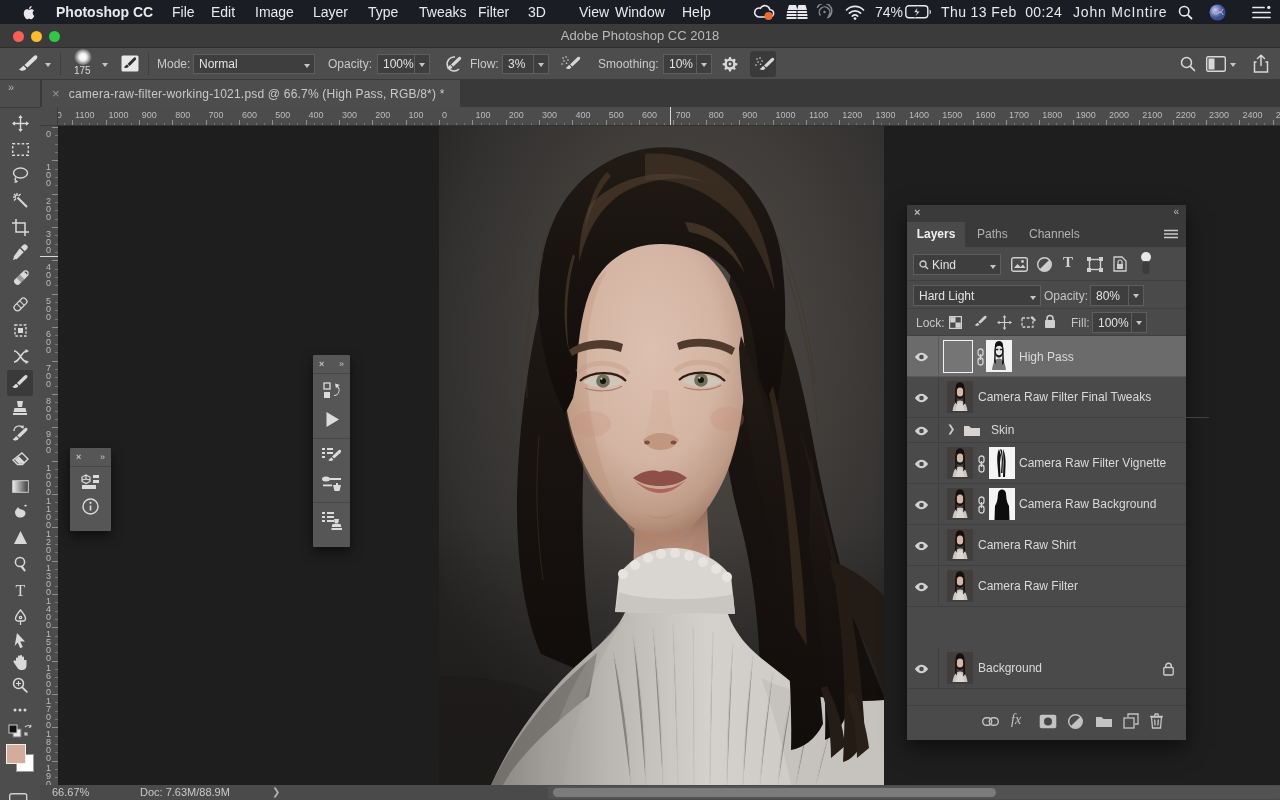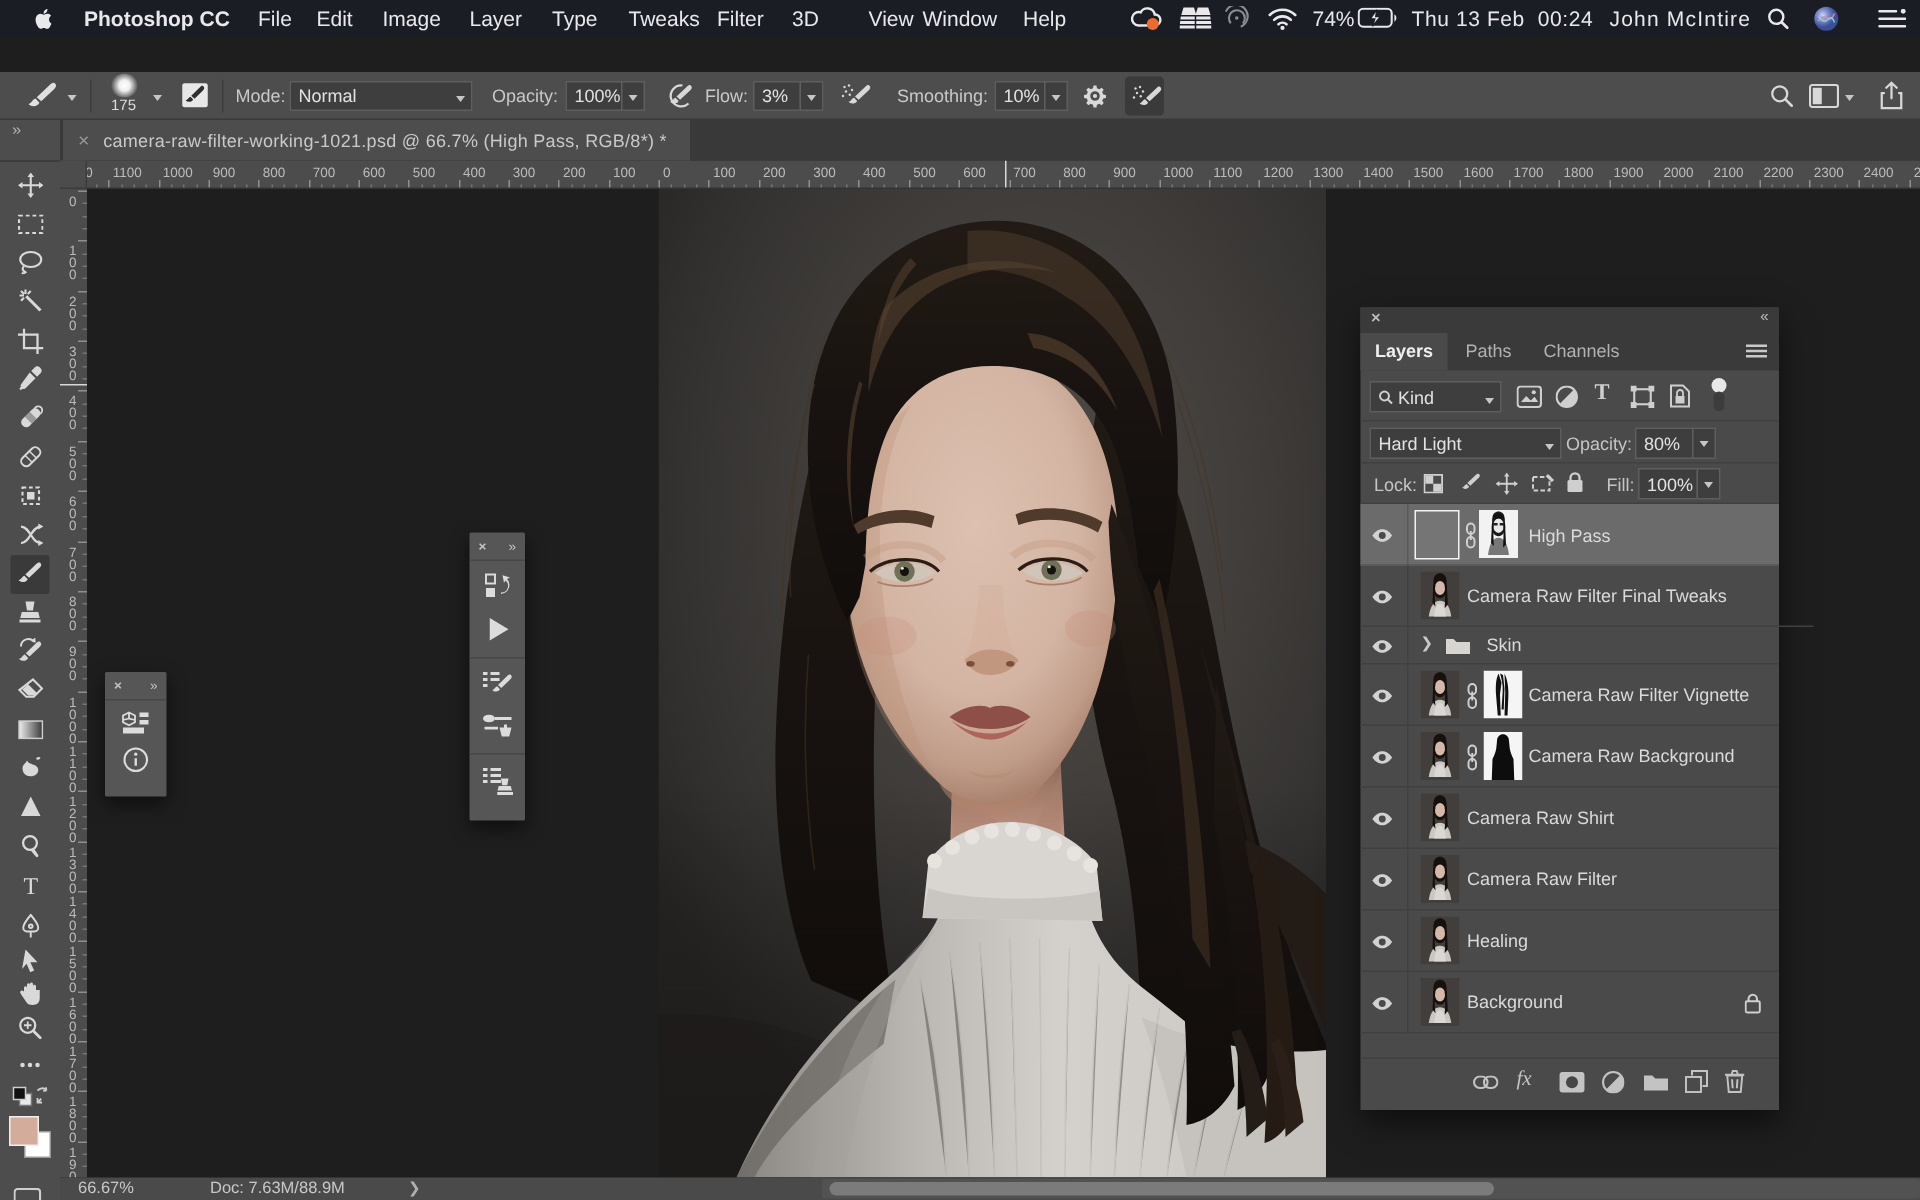--- a/index.html
+++ b/index.html
@@ -336,20 +336,26 @@
 <circle cx="8.5" cy="8.5" r="8" fill="url(#siri)"></circle>
 <path d="M3 10 q3-4 6-2 t5-3" stroke="#e97fae" stroke-width="1.1" fill="none"></path>
 <path d="M3.5 7 q3 5 6 2 t4.5 2" stroke="#7fd8c9" stroke-width="1" fill="none"></path>
       </svg>
 <svg style="position:absolute;left:1252px;top:6px" width="19" height="13" viewBox="0 0 19 13">
 <g stroke="#e9e9eb" stroke-width="1.7" stroke-linecap="round">
 <path d="M1 1.5 h11 M1 6.5 h17 M1 11.5 h17"></path>
         </g>
 <circle cx="16.8" cy="1.5" r="1.6" fill="#e9e9eb"></circle>
       </svg>
+</div>
+<div id="titlebar">
+<div class="tl" style="left:13px;background:#f95f56;"></div>
+<div class="tl" style="left:31px;background:#fbbc2e;"></div>
+<div class="tl" style="left:49px;background:#31c748;"></div>
+<div class="title">Adobe Photoshop CC 2018</div>
 </div>
 <div id="optbar">
 <svg style="position:absolute;left:16px;top:6px" width="24" height="20" viewBox="0 0 24 20">
 <path d="M20.5 1.5 c1.5 1.2 1 2.5-.5 4 l-8.5 8-3-2.6 8.6-8.2c1.3-1.3 2.4-2 3.4-1.2z" fill="#e0e0e0"></path>
 <path d="M7.7 11.7 c-2.2.6-2.3 2.9-4.7 3.6 2.1 2.3 6 1.8 7.3-.8z" fill="#e0e0e0"></path>
       </svg>
 <span class="chev" style="position:absolute;left:46px;top:12px;">▾</span>
 <div style="position:absolute;left:60px;top:5px;width:1px;height:22px;background:#3e3e3e;"></div>
 <div style="position:absolute;left:74px;top:1px;width:18px;height:16px;border-radius:50%;
 background:radial-gradient(circle, #ffffff 0%, #f0f0f0 30%, #4d4d4d 75%);"></div>
@@ -1166,38 +1172,20 @@
 <path d="M5.5 30 C6.5 23 9 19.5 13 19.5 C17 19.5 19.5 23 20.5 30 Z" fill="#cac7c2"></path>
 <path d="M8.8 5.5 C8.8 2.8 10.8 1.2 13 1.2 C15.2 1.2 17.2 2.8 17.2 5.5 L17.6 11 C17.6 15 15.6 17.8 13 17.8 C10.4 17.8 8.4 15 8.4 11 Z" fill="#16110d"></path>
 <ellipse cx="13" cy="11" rx="3.4" ry="4.6" fill="#d5b8a9"></ellipse>
 <path d="M8.6 7.5 C8.8 4.2 10.8 2.8 13 2.8 C15.2 2.8 17.2 4.2 17.4 7.5 C16.2 6 15 5.5 13 5.5 C11 5.5 9.8 6 8.6 7.5 Z" fill="#16110d"></path>
 <path d="M8.5 8.5 L8 21 L10 23.5 C9.4 18 9.4 12.5 9.9 9.5 Z" fill="#16110d"></path>
 <path d="M17.5 8.5 L18.2 22 L16.1 24.5 C16.6 18 16.6 12.5 16.1 9.5 Z" fill="#16110d"></path>
 <path d="M9 30 C9.6 24.5 10.8 21.5 13 21.5 C15.2 21.5 16.4 24.5 17 30 Z" fill="#dbd8d3"></path>
 </svg></div>
         <span style="position:absolute;left:71px;top:13px;">Camera Raw Filter</span>
       </div>
-<div style="position:absolute;left:0;top:402px;width:279px;height:41px;border-bottom:1px solid #404040;">
-        <div style="position:absolute;left:7px;top:15px;"><svg width="15" height="10" viewBox="0 0 17 11">
-<path d="M1 5.5 C3.5 2 6 0.8 8.5 0.8 C11 0.8 13.5 2 16 5.5 C13.5 9 11 10.2 8.5 10.2 C6 10.2 3.5 9 1 5.5z" fill="#d2d2d2"></path>
-<circle cx="8.5" cy="5.5" r="2.6" fill="#4a4a4a"></circle>
-          </svg></div>
-        <div style="position:absolute;left:31px;top:0;width:1px;height:41px;background:#404040;"></div>
-        <div style="position:absolute;left:40px;top:4px;width:26px;height:32px;"><svg width="26" height="32" viewBox="0 0 26 32">
-<rect width="26" height="32" fill="#413e3b"></rect>
-<path d="M5.5 30 C6.5 23 9 19.5 13 19.5 C17 19.5 19.5 23 20.5 30 Z" fill="#cac7c2"></path>
-<path d="M8.8 5.5 C8.8 2.8 10.8 1.2 13 1.2 C15.2 1.2 17.2 2.8 17.2 5.5 L17.6 11 C17.6 15 15.6 17.8 13 17.8 C10.4 17.8 8.4 15 8.4 11 Z" fill="#16110d"></path>
-<ellipse cx="13" cy="11" rx="3.4" ry="4.6" fill="#d5b8a9"></ellipse>
-<path d="M8.6 7.5 C8.8 4.2 10.8 2.8 13 2.8 C15.2 2.8 17.2 4.2 17.4 7.5 C16.2 6 15 5.5 13 5.5 C11 5.5 9.8 6 8.6 7.5 Z" fill="#16110d"></path>
-<path d="M8.5 8.5 L8 21 L10 23.5 C9.4 18 9.4 12.5 9.9 9.5 Z" fill="#16110d"></path>
-<path d="M17.5 8.5 L18.2 22 L16.1 24.5 C16.6 18 16.6 12.5 16.1 9.5 Z" fill="#16110d"></path>
-<path d="M9 30 C9.6 24.5 10.8 21.5 13 21.5 C15.2 21.5 16.4 24.5 17 30 Z" fill="#dbd8d3"></path>
-</svg></div>
-        <span style="position:absolute;left:71px;top:13px;">Healing</span>
-      </div>
 <div style="position:absolute;left:0;top:443px;width:279px;height:41px;border-bottom:1px solid #404040;">
         <div style="position:absolute;left:7px;top:15px;"><svg width="15" height="10" viewBox="0 0 17 11">
 <path d="M1 5.5 C3.5 2 6 0.8 8.5 0.8 C11 0.8 13.5 2 16 5.5 C13.5 9 11 10.2 8.5 10.2 C6 10.2 3.5 9 1 5.5z" fill="#d2d2d2"></path>
 <circle cx="8.5" cy="5.5" r="2.6" fill="#4a4a4a"></circle>
           </svg></div>
         <div style="position:absolute;left:31px;top:0;width:1px;height:41px;background:#404040;"></div>
         <div style="position:absolute;left:40px;top:4px;width:26px;height:32px;"><svg width="26" height="32" viewBox="0 0 26 32">
 <rect width="26" height="32" fill="#413e3b"></rect>
 <path d="M5.5 30 C6.5 23 9 19.5 13 19.5 C17 19.5 19.5 23 20.5 30 Z" fill="#cac7c2"></path>
 <path d="M8.8 5.5 C8.8 2.8 10.8 1.2 13 1.2 C15.2 1.2 17.2 2.8 17.2 5.5 L17.6 11 C17.6 15 15.6 17.8 13 17.8 C10.4 17.8 8.4 15 8.4 11 Z" fill="#16110d"></path>

